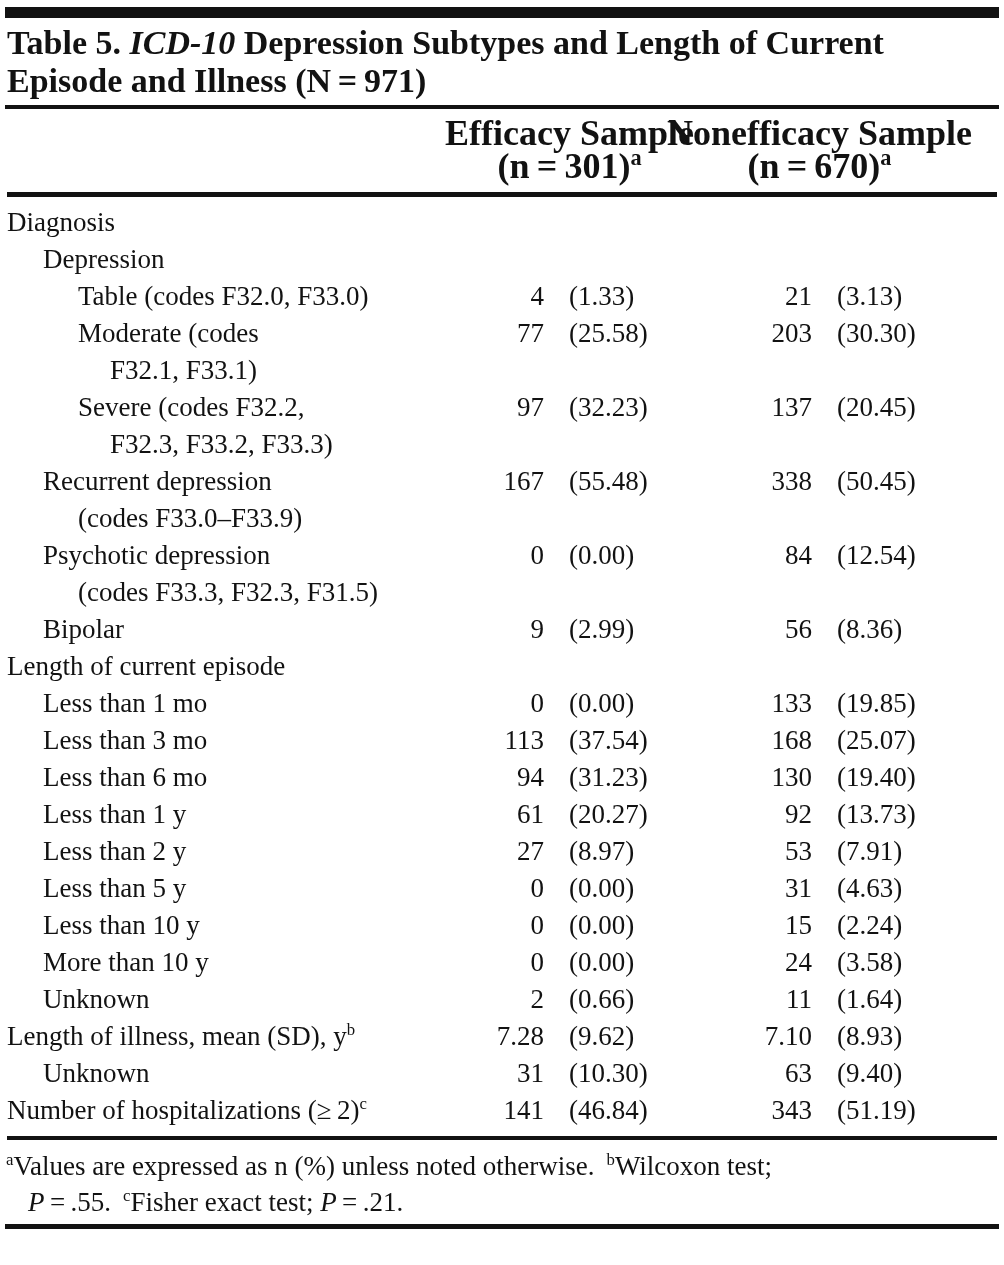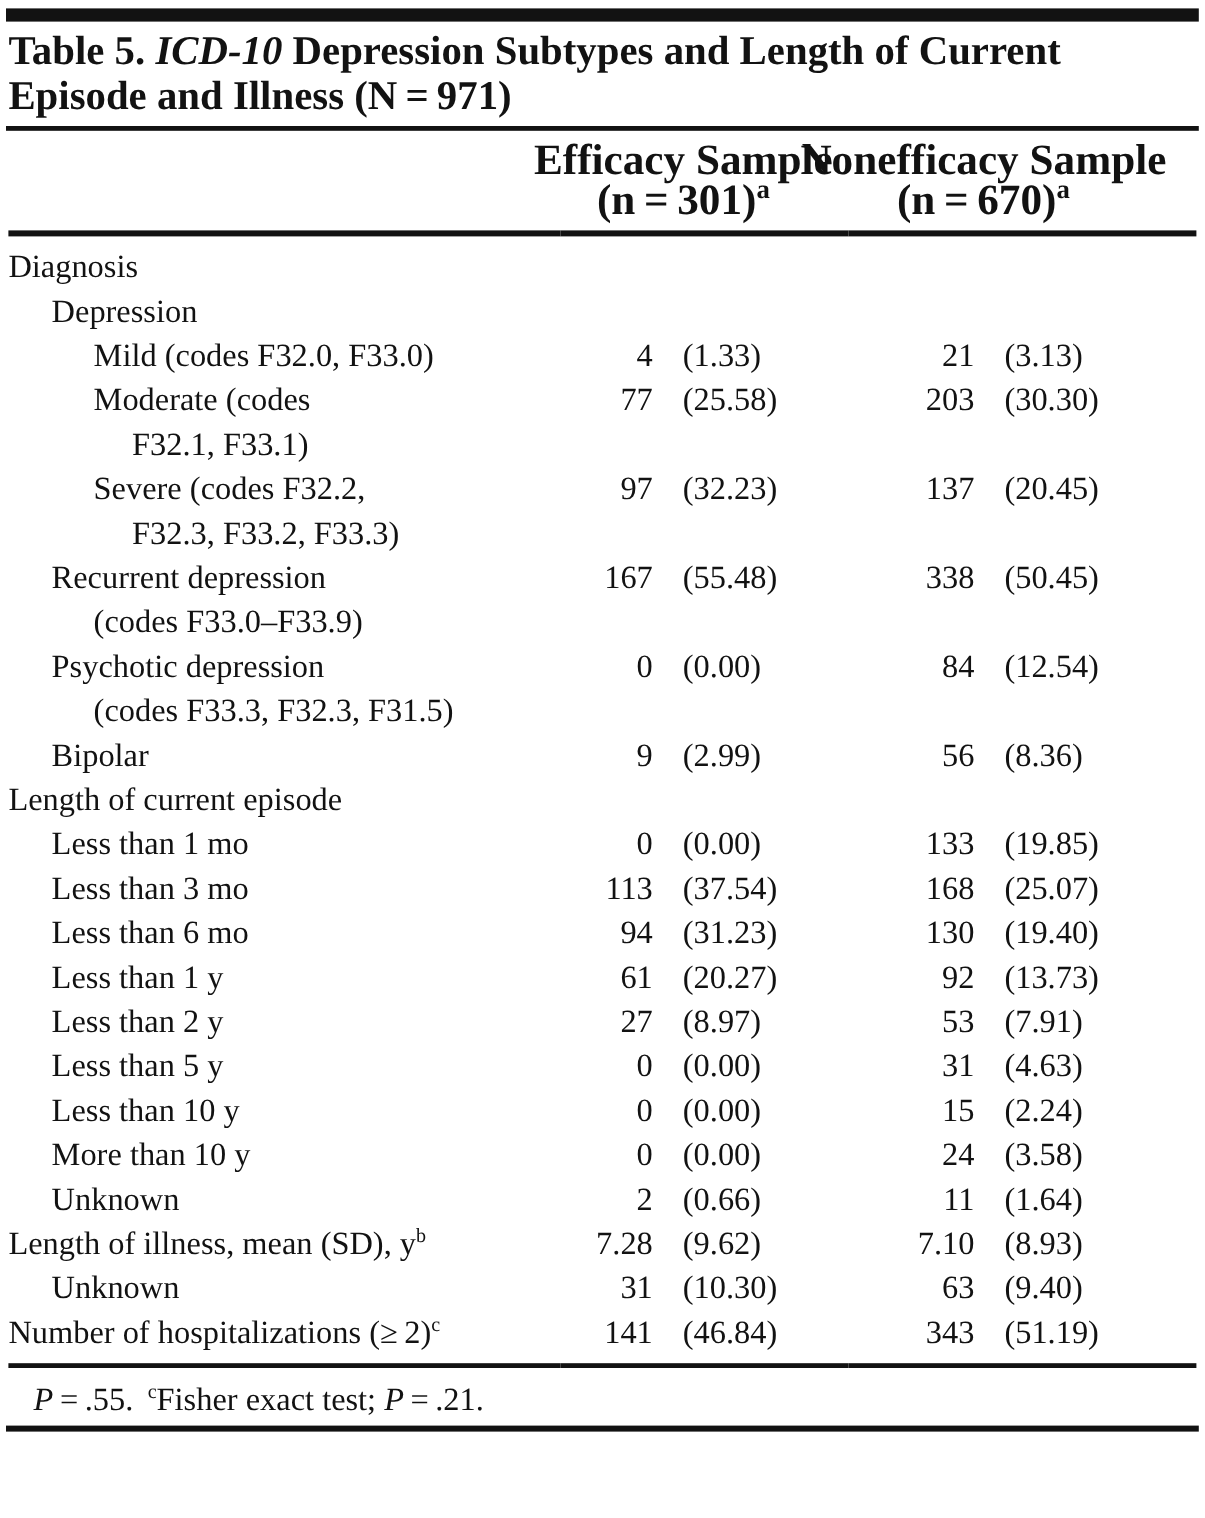--- a/index.html
+++ b/index.html
@@ -128,21 +128,21 @@
           <td class="lbl ind0"><span>Diagnosis</span></td>
           <td class="val eff"></td>
           <td class="val non"></td>
         </tr>
         <tr class="">
           <td class="lbl ind1"><span>Depression</span></td>
           <td class="val eff"></td>
           <td class="val non"></td>
         </tr>
         <tr class="">
-          <td class="lbl ind2"><span>Mild (codes F32.0, F33.0)</span></td>
+          <td class="lbl ind2"><span>Table (codes F32.0, F33.0)</span></td>
           <td class="val eff"><span class="n">4</span><span class="p">(1.33)</span></td>
           <td class="val non"><span class="n">21</span><span class="p">(3.13)</span></td>
         </tr>
         <tr class="">
           <td class="lbl ind2"><span>Moderate (codes</span></td>
           <td class="val eff"><span class="n">77</span><span class="p">(25.58)</span></td>
           <td class="val non"><span class="n">203</span><span class="p">(30.30)</span></td>
         </tr>
         <tr class="">
           <td class="lbl ind3"><span>F32.1, F33.1)</span></td>
@@ -246,18 +246,19 @@
         </tr>
         <tr class="last">
           <td class="lbl ind0"><span>Number of hospitalizations (≥ 2)</span><sup>c</sup></td>
           <td class="val eff"><span class="n">141</span><span class="p">(46.84)</span></td>
           <td class="val non"><span class="n">343</span><span class="p">(51.19)</span></td>
         </tr>
       </tbody>
   </table>
 
   <div class="footnote">
+    <span><sup>a</sup><span>Values are expressed as n (%) unless noted otherwise.</span><sup class="gap">b</sup><span>Wilcoxon test;</span></span>
     <span class="fn-line2"><span class="pit">P</span><span> = .55.</span><sup class="gap">c</sup><span>Fisher exact test; </span><span class="pit">P</span><span> = .21.</span></span>
   </div>
 
   <div class="rule rule-bottom"></div>
 
 </div>
 
 </body></html>

